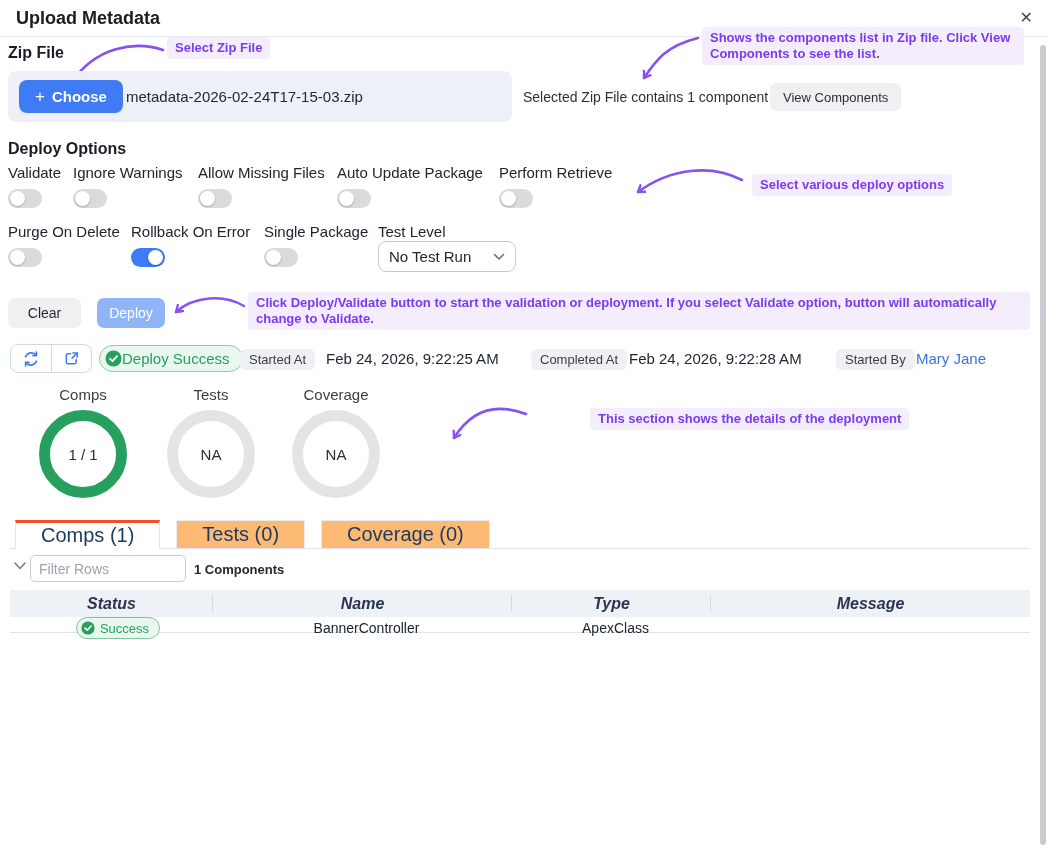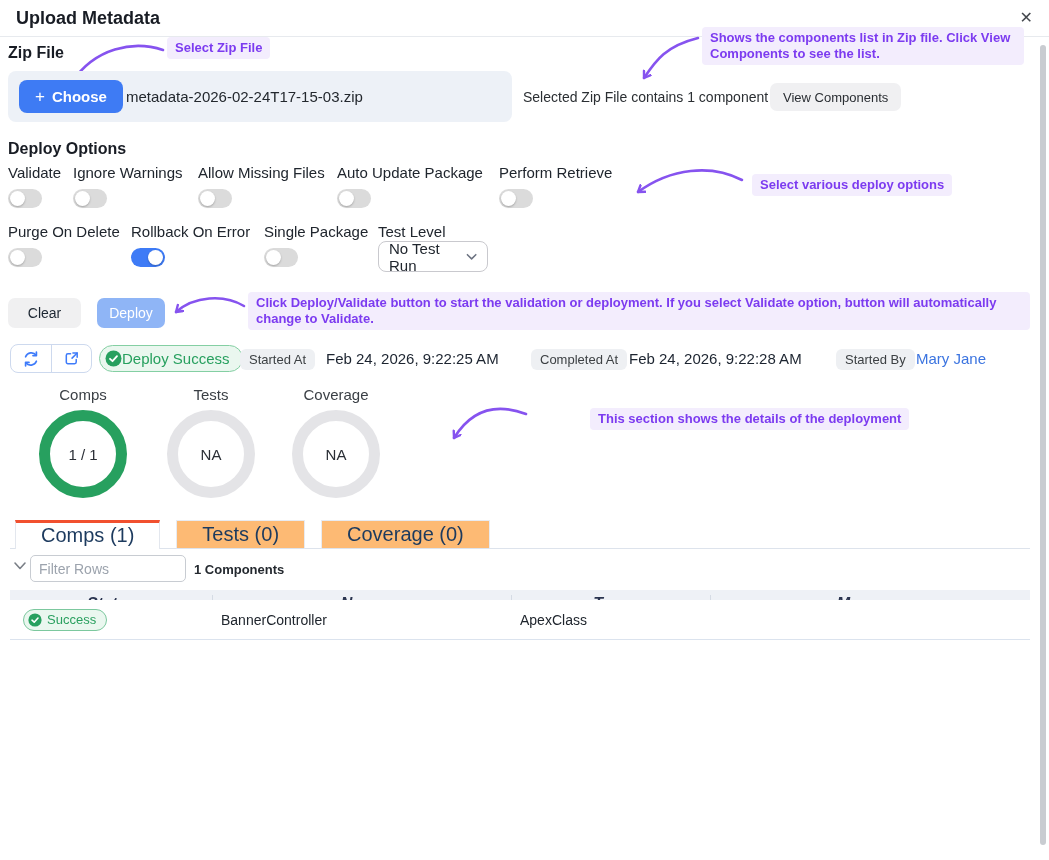--- a/index.html
+++ b/index.html
@@ -30,21 +30,21 @@
     border:none; border-radius:7px; font-size:13px; color:#2a2e33; padding:0 13px; cursor:pointer; font-family:inherit; }
 
   
   .toggle-group { position:absolute; display:flex; flex-direction:column; }
   .toggle-label { font-size:15px; color:#20262e; white-space:nowrap; }
   .switch { width:34px; height:19px; border-radius:10px; background:#dbdbdb; position:relative; margin-top:8px; cursor:pointer; }
   .switch::after { content:""; position:absolute; width:15px; height:15px; border-radius:50%;
     background:#fff; top:2px; left:2px; box-shadow:0 1px 2px rgba(0,0,0,.25); }
   .switch.on { background:#3e7bf6; }
   .switch.on::after { left:auto; right:2px; }
-  .select-box { width:110px; height:31px; margin-top:1px; background:#fff; border:1px solid #c9c9ce; border-radius:8px;
+  .select-box { width:138px; height:31px; margin-top:1px; background:#fff; border:1px solid #c9c9ce; border-radius:8px;
     display:flex; align-items:center; justify-content:space-between; padding:0 10px; font-size:15px; color:#20262e; cursor:pointer; }
 
   
   .clear-btn { position:absolute; left:8px; top:298px; width:73px; height:30px; background:#f0f0f1; border:none;
     border-radius:7px; font-size:14px; color:#1d2733; cursor:pointer; font-family:inherit; }
   .deploy-btn { position:absolute; left:97px; top:298px; width:68px; height:30px; background:#8fb5f6; border:none;
     border-radius:7px; font-size:14px; color:#fff; cursor:pointer; font-family:inherit; }
 
   
   .icon-group { position:absolute; left:10px; top:344px; height:29px; border:1px solid #cdd9ee; border-radius:8px;
@@ -77,22 +77,22 @@
     border-radius:5px; padding:0 8px; font-size:14px; color:#20262e; font-family:inherit; }
   .filter-input::placeholder { color:#9ca3ad; }
   .comp-count { position:absolute; left:194px; top:562px; font-size:13px; font-weight:bold; color:#24292f; }
 
   
   .thead { position:absolute; left:10px; top:590px; width:1020px; height:27px; background:#eef1f6;
     display:grid; grid-template-columns:203px 299px 199px 319px; align-items:center; }
   .th { text-align:center; font-weight:bold; font-size:16px; color:#2b3550; position:relative; height:100%;
     display:flex; align-items:center; justify-content:center;font-style:italic; }
   .th:not(:last-child)::after { content:""; position:absolute; right:0; top:5px; bottom:5px; width:1px; background:#d5dbe4; }
-  .trow { position:absolute; left:10px; top:600px; width:1020px; height:40px; border-bottom:1px solid #dbe3ee;
-    display:grid; grid-template-columns:203px 299px 199px 319px; align-items:center; background:#fff; }
+  .trow { position:absolute; left:10px; top:617px; width:1020px; height:16px; border-bottom:1px solid #dbe3ee;
+    display:grid; grid-template-columns:203px 299px 199px 319px; align-items:center; background:#fff;text-align:center; }
   .td { font-size:14px; color:#20262e; padding-left:8px; }
   .success-pill { display:inline-flex; align-items:center; gap:5px; border:1px solid #7cc89e; background:#eaf7ef;
     color:#2aa05f; border-radius:12px; height:22px; padding:0 10px 0 4px; font-size:13px; margin-left:5px; }
 
   .scroll-thumb { position:absolute; right:3px; top:45px; width:6px; height:800px; border-radius:3px; background:#c9ccd1; }
 </style>
 </head>
 <body>
 
 <div class="page">

